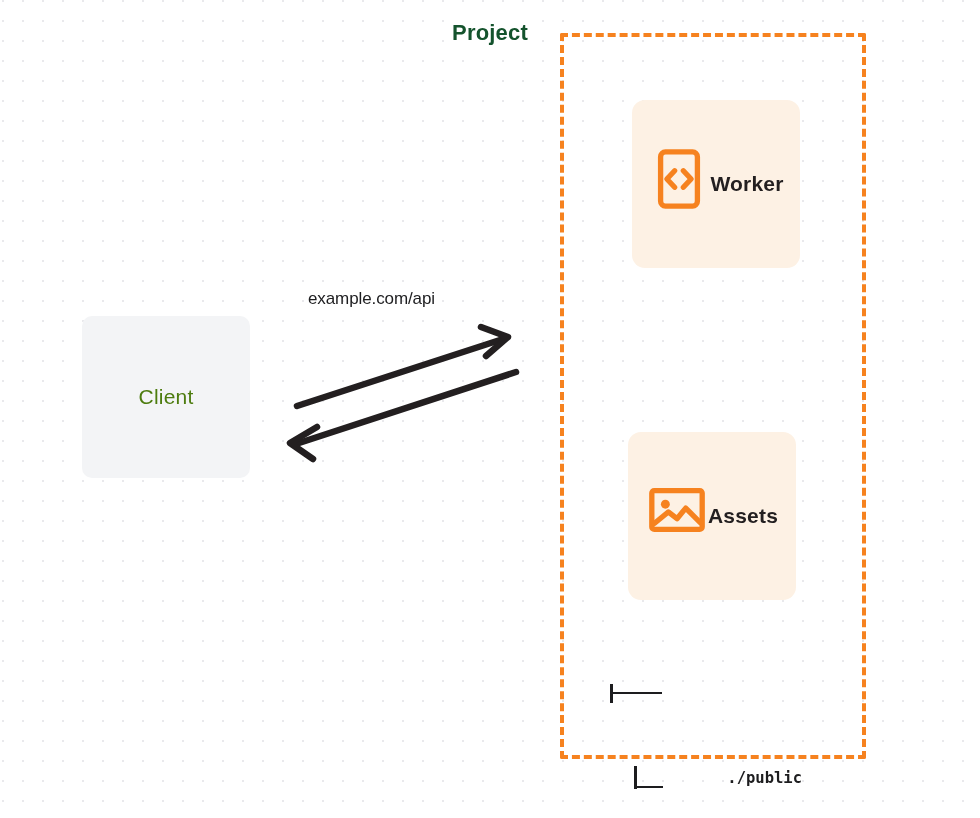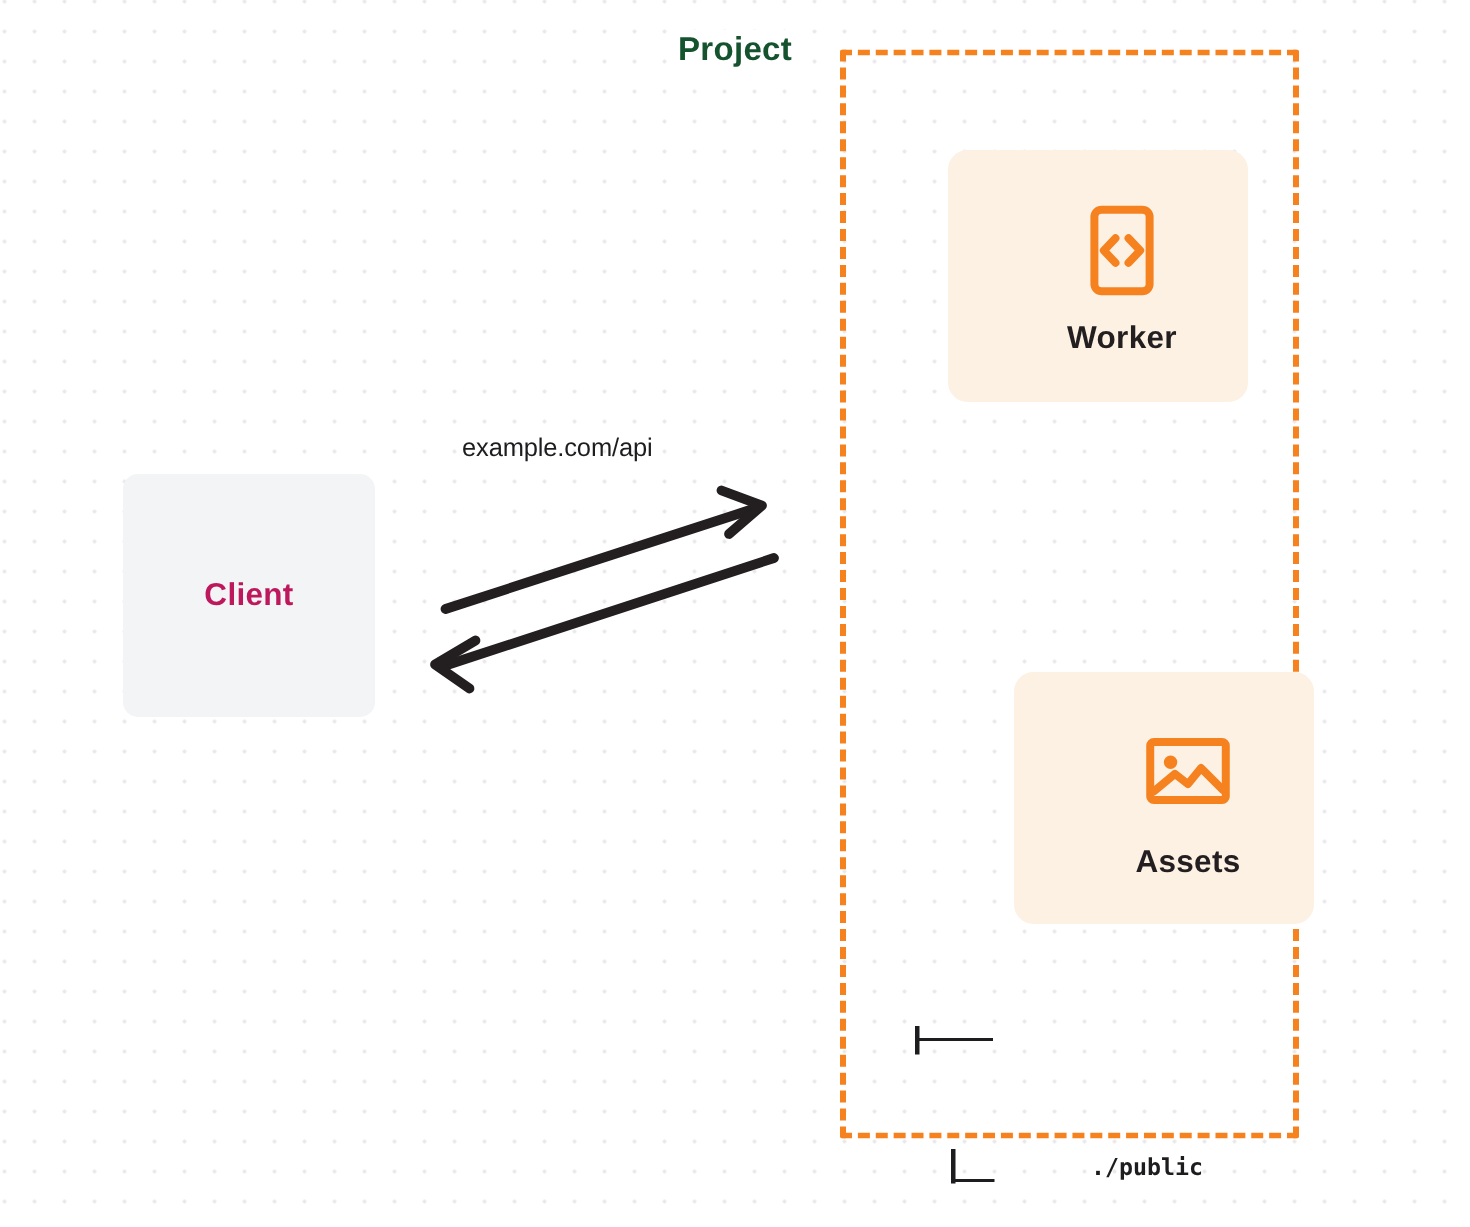--- a/index.html
+++ b/index.html
@@ -33,22 +33,22 @@
     width: 168px;
     height: 162px;
     background: #f3f4f6;
     border-radius: 10px;
     display: flex;
     align-items: center;
     justify-content: center;
   }
   #client-node .node-label {
     font-size: 21px;
-    font-weight: bold;
-    color: #be185d;
+    font-weight: normal;
+    color: #4d7c0f;
     letter-spacing: 0.2px;
   }
 
   
   #project-container {
     position: absolute;
     left: 560px;
     top: 33px;
     width: 306px;
     height: 726px;
@@ -71,27 +71,26 @@
   }
 
   
   .service-card {
     position: absolute;
     width: 168px;
     height: 168px;
     background: #fdf1e4;
     border-radius: 13px;
     display: flex;
-    flex-direction: column;
+    flex-direction: row;
     align-items: center;
     justify-content: center;
-    padding-left: 32px;
   }
   #worker-card { left: 632px; top: 100px; }
-  #assets-card { left: 628px; top: 448px; margin-left: 48px; }
+  #assets-card { left: 628px; top: 432px; }
 
   .service-card .card-icon {
     width: 62px;
     height: 62px;
     display: block;
   }
   #worker-card .card-icon { margin-top: 6px; margin-bottom: 16px; }
   #assets-card .card-icon { margin-top: 6px; margin-bottom: 18px; }
 
   .service-card .card-label {

